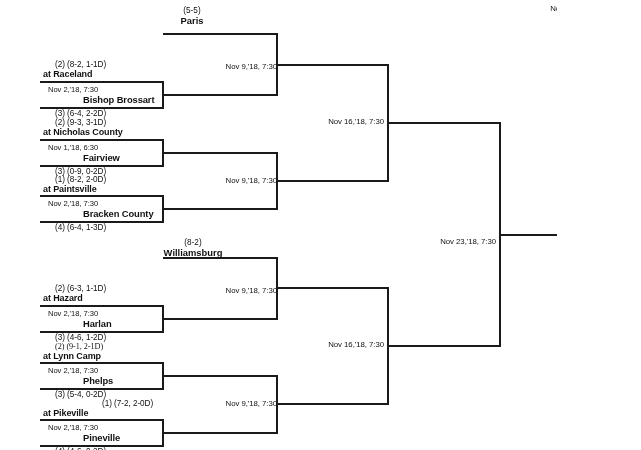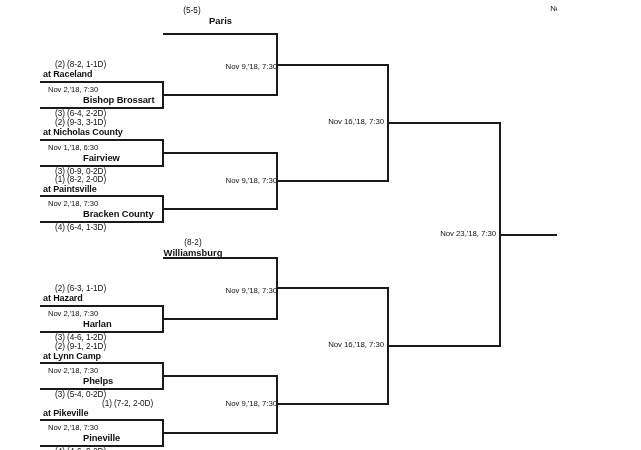--- a/index.html
+++ b/index.html
@@ -105,21 +105,21 @@
       <path d="M277 288 L388 288 L388 404 L277 404"></path>
 
       <path d="M388 123 L500 123 L500 346 L388 346"></path>
 
       <path d="M500 235 L591 235 L591 11 L641 11"></path>
 
     </g>
   </svg>
 
   <div class="lbl tseed" style="left:152px; top:7px; width:80px;">(5-5)</div>
-  <div class="lbl tname" style="left:152px; top:16px; width:80px;text-align:right;">Paris</div>
+  <div class="lbl tname" style="left:152px; top:16px; width:80px;">Paris</div>
 
   <div class="lbl tseed" style="left:145px; top:239px; width:96px;">(8-2)</div>
   <div class="lbl tname" style="left:145px; top:248px; width:96px;">Williamsburg</div>
 
   <div class="lbl rec" style="left:55px; top:61px;">(2) (8-2, 1-1D)</div>
   <div class="lbl host" style="left:43px; top:70px;">at Raceland</div>
   <div class="lbl gdate" style="left:48px; top:86px;">Nov 2,'18, 7:30</div>
   <div class="lbl gteam" style="left:43px; top:95px;">Bishop Brossart</div>
   <div class="lbl rec" style="left:55px; top:110px;">(3) (6-4, 2-2D)</div>
 
@@ -134,37 +134,37 @@
   <div class="lbl gdate" style="left:48px; top:200px;">Nov 2,'18, 7:30</div>
   <div class="lbl gteam" style="left:43px; top:209px;">Bracken County</div>
   <div class="lbl rec" style="left:55px; top:224px;">(4) (6-4, 1-3D)</div>
 
   <div class="lbl rec" style="left:55px; top:285px;">(2) (6-3, 1-1D)</div>
   <div class="lbl host" style="left:43px; top:294px;">at Hazard</div>
   <div class="lbl gdate" style="left:48px; top:310px;">Nov 2,'18, 7:30</div>
   <div class="lbl gteam" style="left:43px; top:319px;">Harlan</div>
   <div class="lbl rec" style="left:55px; top:334px;">(3) (4-6, 1-2D)</div>
 
-  <div class="lbl rec" style="left:55px; top:343px;">(2) (9-1, 2-1D)</div>
+  <div class="lbl rec" style="left:55px; top:343px;font-family:Liberation Serif, serif;">(2) (9-1, 2-1D)</div>
   <div class="lbl host" style="left:43px; top:352px;">at Lynn Camp</div>
   <div class="lbl gdate" style="left:48px; top:367px;">Nov 2,'18, 7:30</div>
   <div class="lbl gteam" style="left:43px; top:376px;">Phelps</div>
   <div class="lbl rec" style="left:55px; top:391px;">(3) (5-4, 0-2D)</div>
 
   <div class="lbl rec" style="left:55px; top:400px;padding-left:47px;">(1) (7-2, 2-0D)</div>
   <div class="lbl host" style="left:43px; top:409px;">at Pikeville</div>
   <div class="lbl gdate" style="left:48px; top:424px;">Nov 2,'18, 7:30</div>
   <div class="lbl gteam" style="left:43px; top:433px;">Pineville</div>
   <div class="lbl rec" style="left:55px; top:448px;">(4) (4-6, 0-2D)</div>
 
   <div class="lbl rdate" style="left:165px; top:63px; width:112px;">Nov 9,'18, 7:30</div>
   <div class="lbl rdate" style="left:165px; top:177px; width:112px;">Nov 9,'18, 7:30</div>
   <div class="lbl rdate" style="left:165px; top:287px; width:112px;">Nov 9,'18, 7:30</div>
   <div class="lbl rdate" style="left:165px; top:400px; width:112px;">Nov 9,'18, 7:30</div>
 
   <div class="lbl rdate" style="left:272px; top:118px; width:112px;">Nov 16,'18, 7:30</div>
   <div class="lbl rdate" style="left:272px; top:341px; width:112px;">Nov 16,'18, 7:30</div>
 
-  <div class="lbl rdate" style="left:384px; top:230px; width:112px;">Nov 23,'18, 7:30</div>
+  <div class="lbl rdate" style="left:384px; top:238px; width:112px;">Nov 23,'18, 7:30</div>
 
   <div class="lbl rdate" style="left:494px; top:5px; width:112px;">Nov 30,'18, 2:00</div>
 
 </div>
 
 </body></html>

